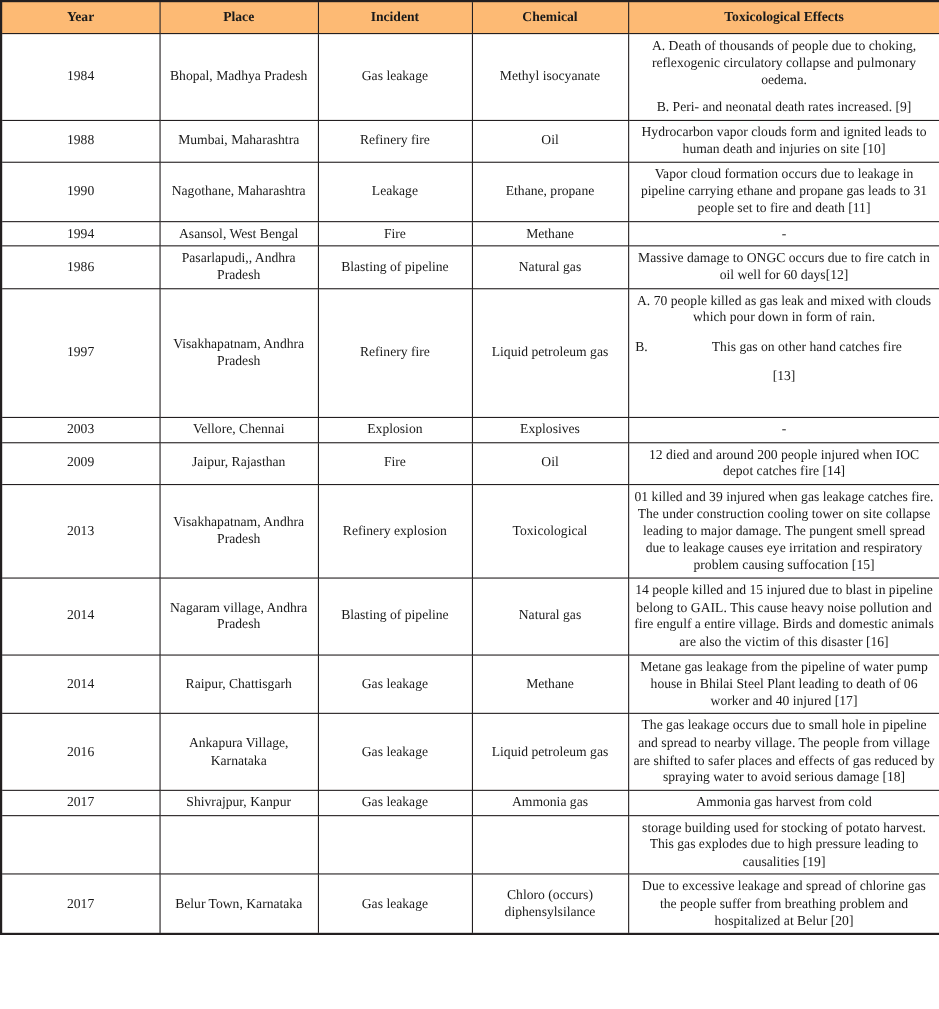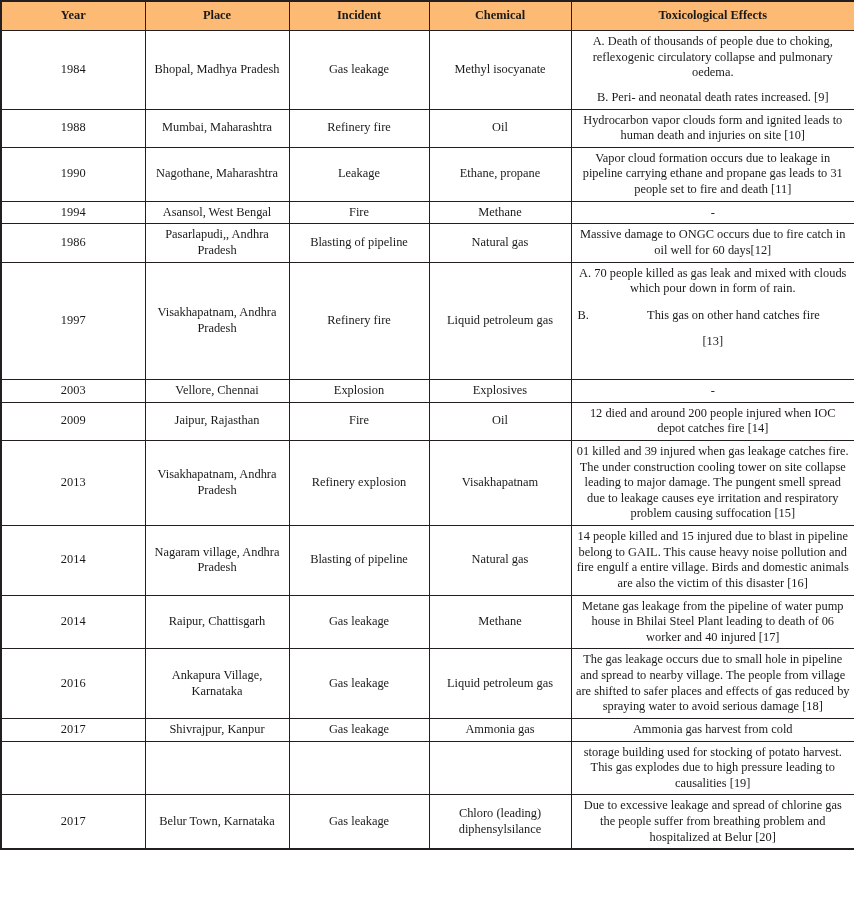--- a/index.html
+++ b/index.html
@@ -165,21 +165,21 @@
       <td>Jaipur, Rajasthan</td>
       <td>Fire</td>
       <td>Oil</td>
       <td class="tox">12 died and around 200 people injured when IOC depot catches fire [14]</td>
     </tr>
 
     <tr>
       <td>2013</td>
       <td>Visakhapatnam, Andhra Pradesh</td>
       <td>Refinery explosion</td>
-      <td>Visakhapatnam</td>
+      <td>Toxicological</td>
       <td class="tox">01 killed and 39 injured when gas leakage catches fire. The under construction cooling tower on site collapse leading to major damage. The pungent smell spread due to leakage causes eye irritation and respiratory problem causing suffocation [15]</td>
     </tr>
 
     <tr>
       <td>2014</td>
       <td>Nagaram village, Andhra Pradesh</td>
       <td>Blasting of pipeline</td>
       <td>Natural gas</td>
       <td class="tox">14 people killed and 15 injured due to blast in pipeline belong to GAIL. This cause heavy noise pollution and fire engulf a entire village. Birds and domestic animals are also the victim of this disaster [16]</td>
     </tr>
@@ -213,18 +213,18 @@
       <td></td>
       <td></td>
       <td></td>
       <td class="tox">storage building used for stocking of potato harvest. This gas explodes due to high pressure leading to causalities [19]</td>
     </tr>
 
     <tr>
       <td>2017</td>
       <td>Belur Town, Karnataka</td>
       <td>Gas leakage</td>
-      <td>Chloro (leading) diphensylsilance</td>
+      <td>Chloro (occurs) diphensylsilance</td>
       <td class="tox">Due to excessive leakage and spread of chlorine gas the people suffer from breathing problem and hospitalized at Belur [20]</td>
     </tr>
 
   </tbody>
 </table>
 
 </body></html>

